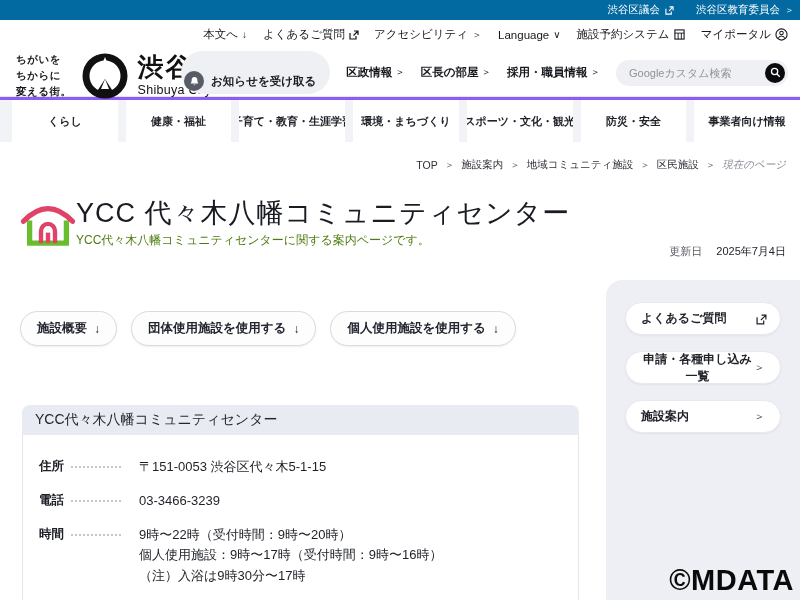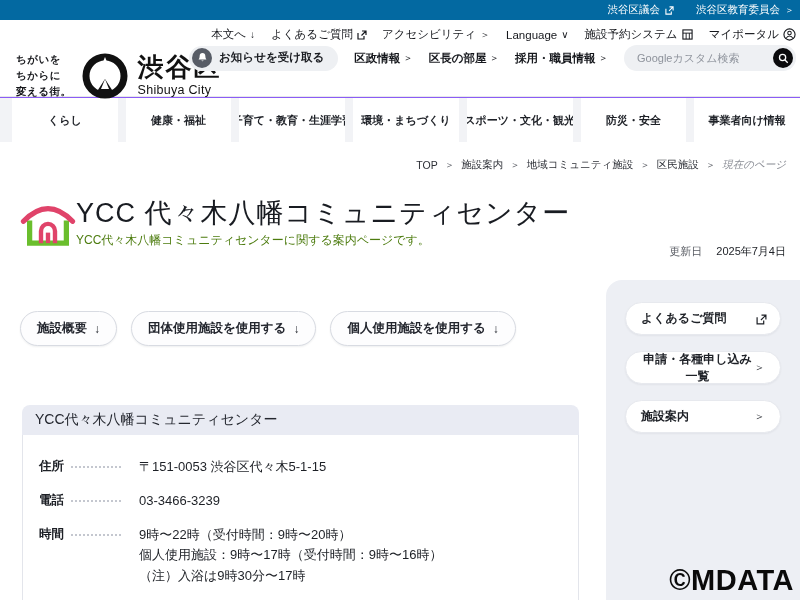--- a/index.html
+++ b/index.html
@@ -13,38 +13,38 @@
   .topbar .chev { font-size:9px; }
 
   
   .header { height:77px; background:#fff; border-bottom:1px solid #e6e7ea; position:relative; }
   .brand { position:absolute; left:16px; top:12px; display:flex; align-items:center; gap:10px;margin-top:20px; }
   .tagline { font-size:10.5px; font-weight:700; line-height:1.5; color:#17181c; letter-spacing:.5px; }
   .logoname { line-height:1; }
   .logoname .jp { font-size:26px; font-weight:700; letter-spacing:2px; color:#111; }
   .logoname .en { font-size:12.5px; color:#111; margin-top:4px; letter-spacing:.3px; }
 
-  .header-right { position:absolute; right:4px; top:7px; display:flex; flex-direction:column; align-items:flex-end; gap:3px; }
+  .header-right { position:absolute; right:12px; top:7px; display:flex; flex-direction:column; align-items:flex-end; gap:9px; }
   .util-row { display:flex; align-items:center; gap:16px; font-size:11.5px; color:#15171c; }
   .util-item { display:flex; align-items:center; gap:4px; cursor:pointer; white-space:nowrap; }
   .util-item .glyph { font-size:10px; }
 
   .quick-row { display:flex; align-items:center; gap:16px; }
   .quick-link { font-size:11.5px; font-weight:600; color:#15171c; display:flex; align-items:center; gap:3px; white-space:nowrap; cursor:pointer; }
   .quick-link .glyph { font-size:9.5px; font-weight:400; }
-  .bell-pill { display:flex; align-items:center; gap:7px; background:#eef0f3; border-radius:999px; padding:2px 14px 3px 3px; cursor:pointer; }
+  .bell-pill { display:flex; align-items:center; gap:7px; background:#eef0f3; border-radius:999px; padding:20px 14px 3px 3px; cursor:pointer; }
   .bell-circle { width:20px; height:20px; border-radius:50%; background:#575c66; display:flex; align-items:center; justify-content:center; }
   .bell-label { font-size:11.5px; font-weight:700; color:#1b1d22; }
   .search-pill { display:flex; align-items:center; background:#eef0f3; border-radius:999px; height:26px; width:172px; padding:0 3px 0 13px; }
   .search-pill input { flex:1; border:none; outline:none; background:transparent; font-size:11px; color:#333; font-family:inherit; min-width:0; }
   .search-pill input::placeholder { color:#8d929b; }
   .search-btn { width:20px; height:20px; border-radius:50%; background:#0b0b0d; border:none; display:flex; align-items:center; justify-content:center; cursor:pointer; flex:none; }
 
   
-  .tabs { height:45px; background:#f2f3f6; border-top:1px solid #8b5cf6; display:flex; gap:8px; padding-left:12px; }
+  .tabs { height:45px; background:#f2f3f6; border-top:3px solid #8b5cf6; display:flex; gap:8px; padding-left:12px; }
   .tab { flex:1; background:#fff; display:flex; align-items:center; justify-content:center; font-size:11px; font-weight:700; color:#1e2127; white-space:nowrap; cursor:pointer; overflow:hidden; }
 
   
   .breadcrumb { position:absolute; top:147px; right:14px; font-size:10.5px; color:#2c2f36; display:flex; align-items:center; gap:7px;margin-top:11px; }
   .breadcrumb .sep { color:#5b5e66; font-size:9.5px; }
   .breadcrumb .crumb { cursor:pointer; }
   .breadcrumb .current { color:#8a8d95;font-style:italic; }
 
   
   .title-block { position:absolute; left:20px; top:195px; display:flex; }

